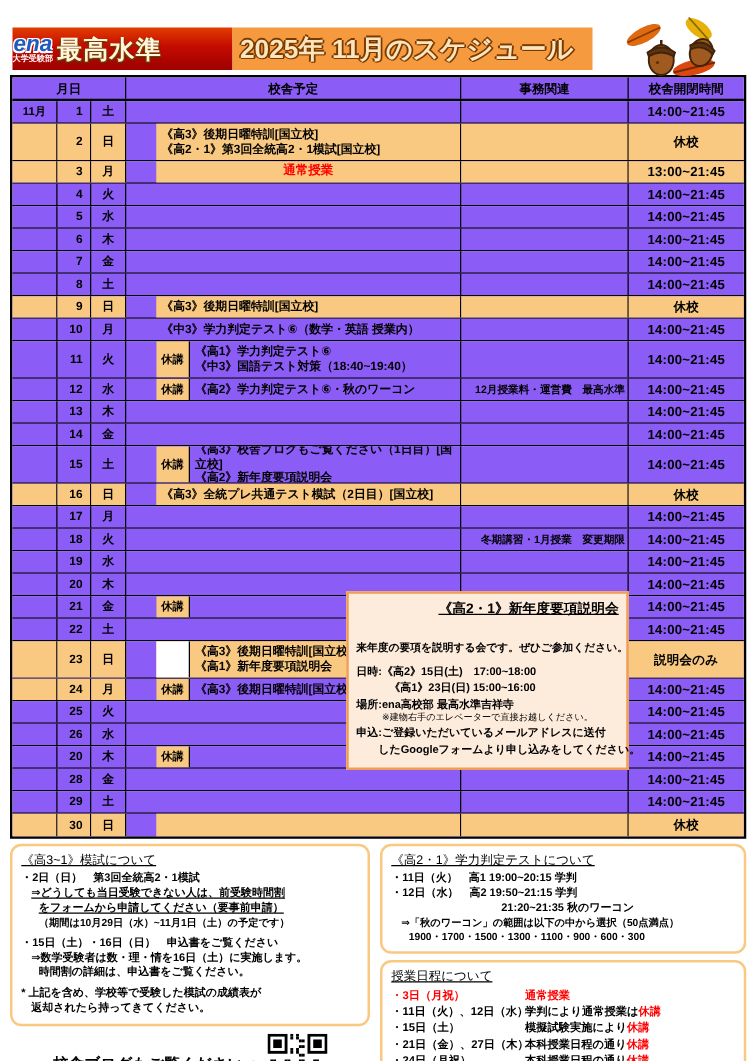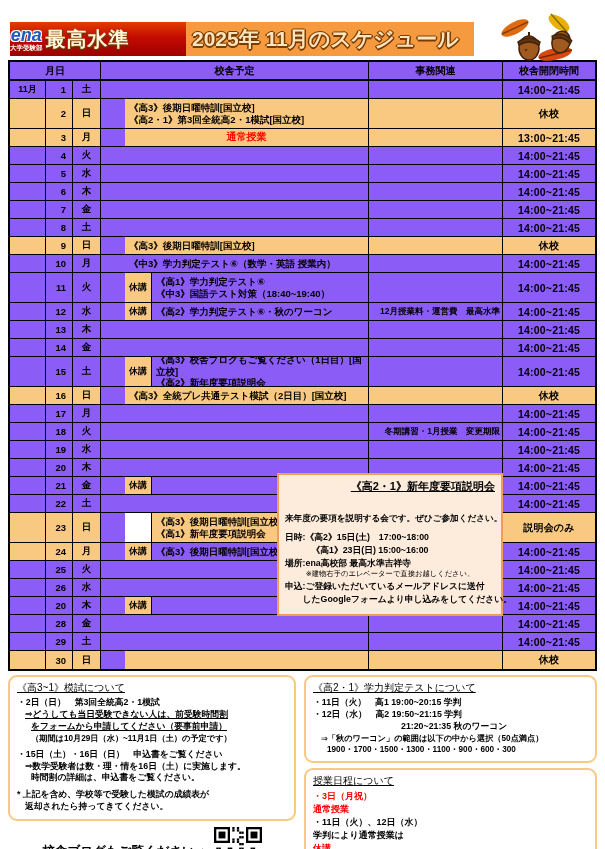--- a/index.html
+++ b/index.html
@@ -65,21 +65,21 @@
   .bcol-r { flex:1; display:flex; flex-direction:column; gap:5px; }
   .box { background:#fff; border:2px solid #f9c981; border-radius:9px; padding:4px 7px 6px 7px; }
   .b-title { font-weight:400; font-size:10px; text-decoration:underline; margin-bottom:2px; }
   .n-line { font-size:8.8px; font-weight:bold; line-height:1.35; white-space:nowrap; }
   .n-line.u { text-decoration:underline; }
   .n-line.sm { font-size:8.2px; }
   .n-line.ind1 { padding-left:8px; }
   .n-line.ind2 { padding-left:14px; }
   .n-line.ind3 { padding-left:88px; }
   .n-line.gap { height:5px; }
-  .s-line { display:flex; font-size:9px; font-weight:bold; line-height:1.45; white-space:nowrap;flex-direction:column; }
+  .s-line { display:flex; font-size:9px; font-weight:bold; line-height:1.45; white-space:nowrap; }
   .s-label { width:107px; flex:none; }
   .red { color:#ff0000; }
   .blogrow { margin-top:6px; display:flex; align-items:center; justify-content:center; gap:8px; }
   .blog-label { font-weight:900; font-size:12.5px; }
 </style>
 </head>
 <body>
 
 <div class="page">
 

